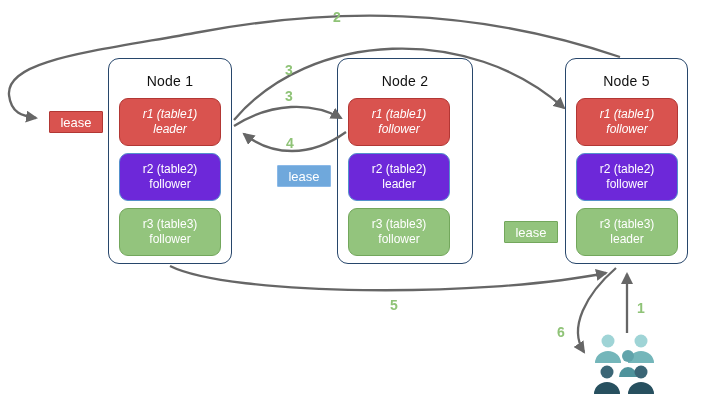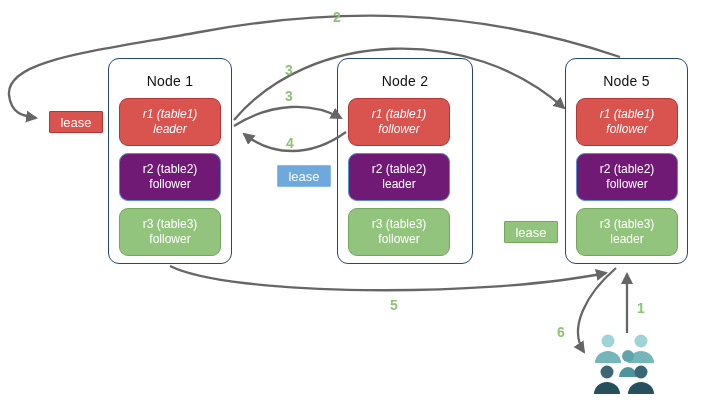--- a/index.html
+++ b/index.html
@@ -14,21 +14,21 @@
   .node-title{
     position:absolute;left:0;right:0;top:14px;text-align:center;
     font-size:14px;font-weight:normal;color:#111111;letter-spacing:.2px;
   }
   .replica{
     position:absolute;left:10px;width:102px;height:48px;border-radius:9px;
     box-sizing:border-box;display:flex;flex-direction:column;align-items:center;justify-content:center;
     color:#ffffff;font-size:12px;line-height:15px;text-align:center;
   }
   .replica.red{background:#d9534f;border:1.5px solid #b23734;}
-  .replica.blue{background:#701a75;border:1.5px solid #5491cc;text-align:right;}
+  .replica.blue{background:#6d28d9;border:1.5px solid #5491cc;text-align:right;}
   .replica.green{background:#93c47d;border:1.5px solid #73a75c;text-align:center;}
   .r1{top:39px;font-style:italic;} .r2{top:94px;} .r3{top:149px;}
   .lease{
     position:absolute;width:54px;height:22px;border-radius:1px;box-sizing:border-box;
     display:flex;align-items:center;justify-content:center;
     color:#ffffff;font-size:13px;
   }
   .lease.red{background:#d9534f;border:1.5px solid #b23734;left:49px;top:111px;}
   .lease.blue{background:#6fa8dc;border:1.5px solid #8bb9e8;left:277px;top:165px;}
   .lease.green{background:#93c47d;border:1.5px solid #73a75c;left:504px;top:221px;}

